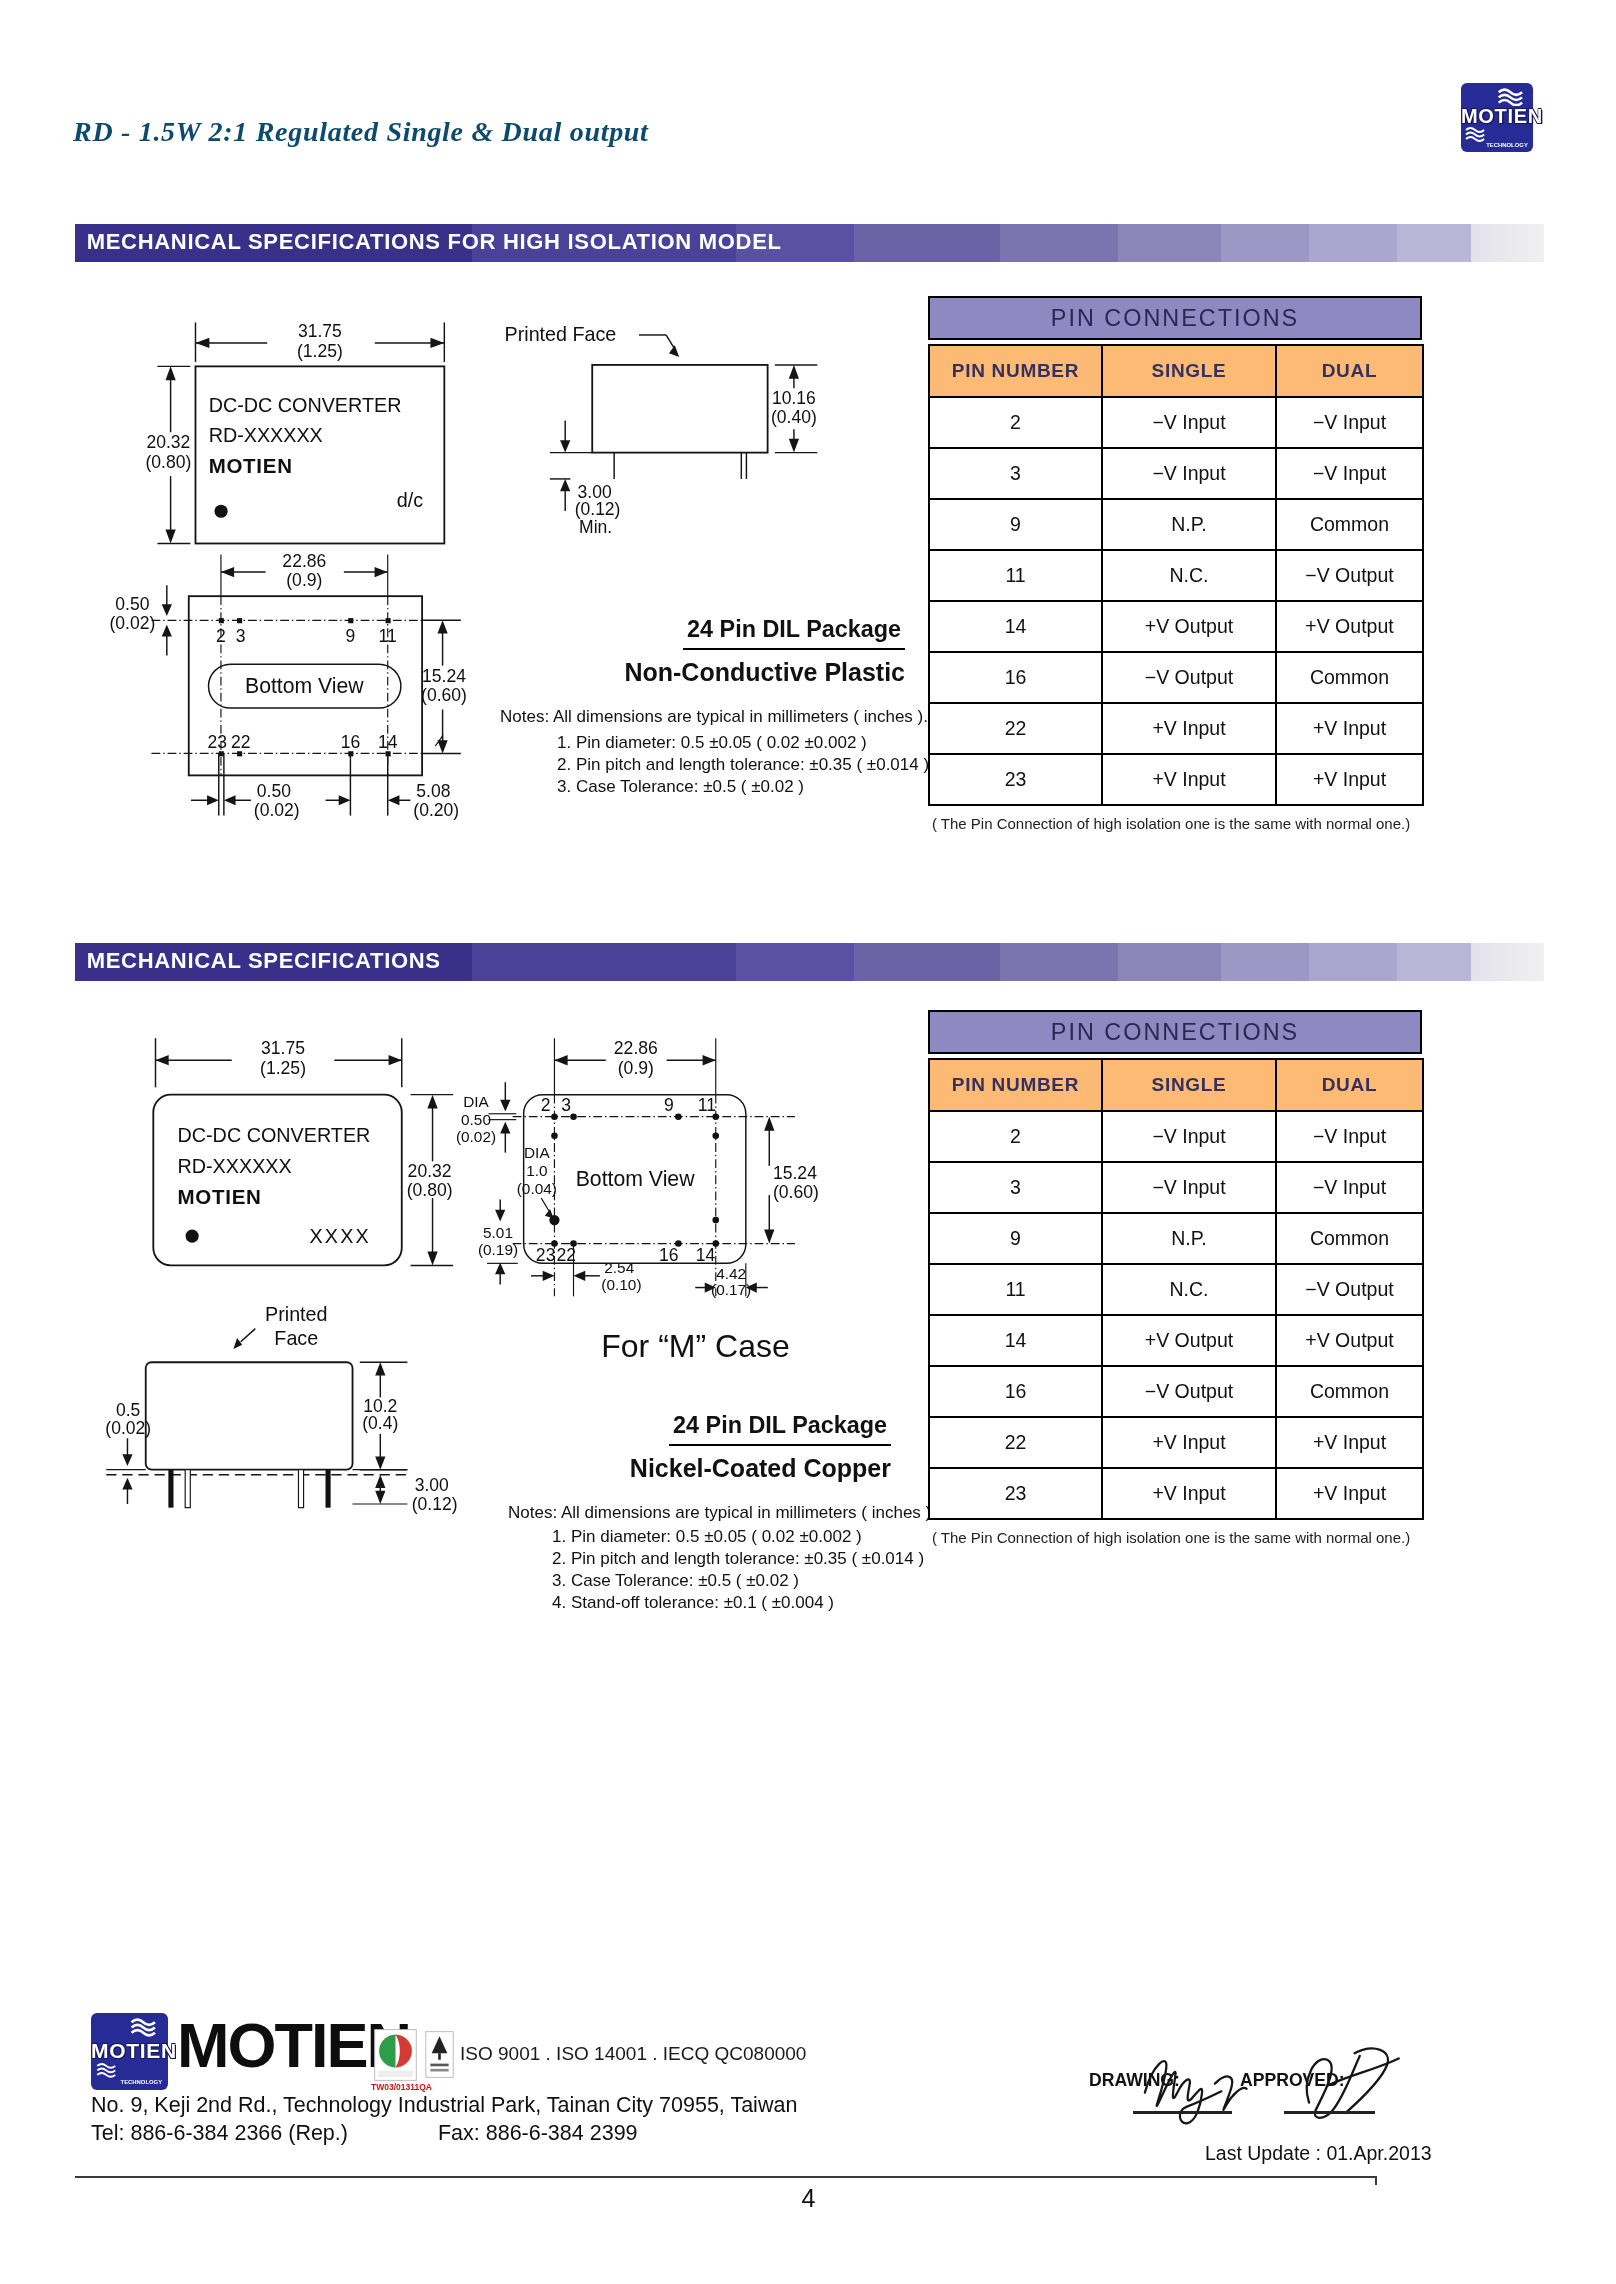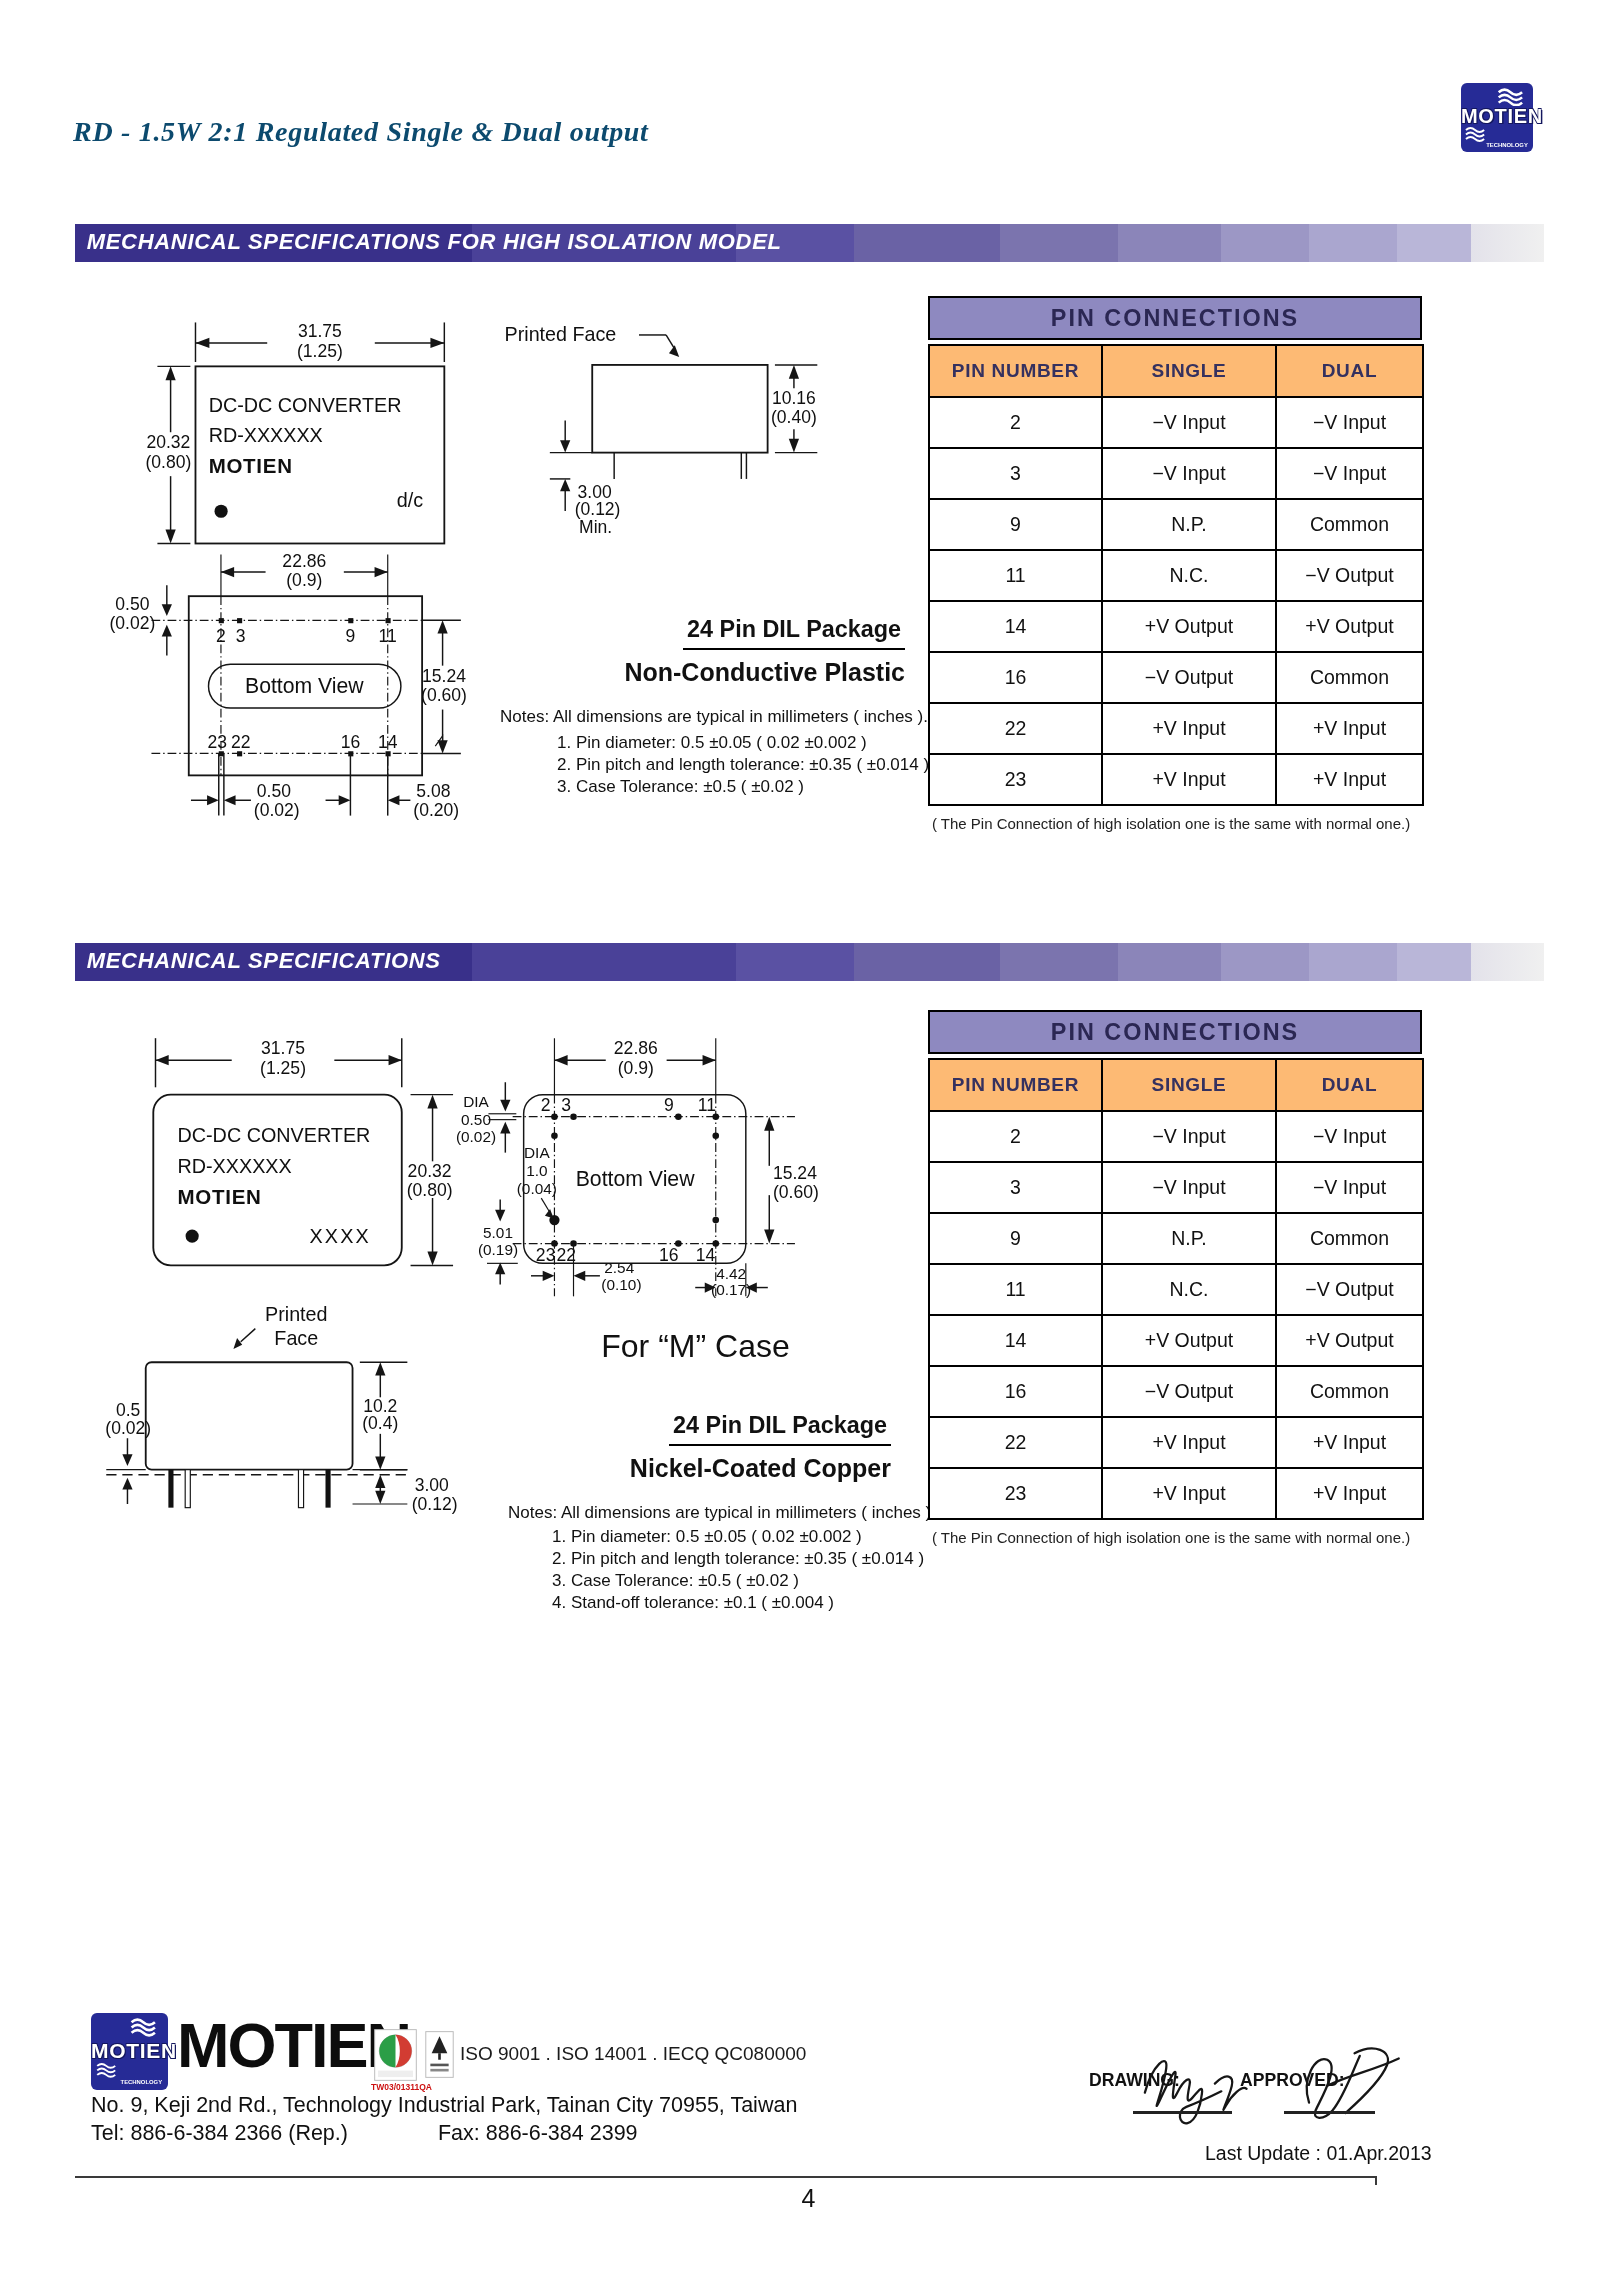--- a/index.html
+++ b/index.html
@@ -19,21 +19,21 @@
         background:linear-gradient(to right,
           #39308a 0%,#39308a 27%,
           #4a4198 27%,#4a4198 45%,
           #5a51a3 45%,#5a51a3 53%,
           #6a62a5 53%,#6a62a5 63%,
           #7b74ae 63%,#7b74ae 71%,
           #8b85b9 71%,#8b85b9 78%,
           #9c97c5 78%,#9c97c5 84%,
           #aaa6cf 84%,#aaa6cf 90%,
           #b9b6d8 90%,#b9b6d8 95%,
-          #e3e2ea 95%,#f0f0f0 100%);font-style:italic;}
+          #e3e2ea 95%,#f0f0f0 100%);}
   
   svg.diagram{position:absolute;overflow:visible;}
   svg .ln{stroke:#151515;stroke-width:2;fill:none;}
   svg .lnB{stroke:#151515;stroke-width:2.5;fill:#fff;}
   svg .lnT{stroke:#151515;stroke-width:1.6;fill:none;}
   svg .dash{stroke:#151515;stroke-width:1.6;fill:none;stroke-dasharray:12 4 2 4;}
   svg .ah{fill:#151515;stroke:none;}
   svg text{font-family:"Liberation Sans",sans-serif;fill:#101010;font-size:24px;}
   svg text.tC{text-anchor:middle;}
   svg text.big{font-size:27px;}
@@ -42,21 +42,21 @@
   svg text.cap{font-size:29px;}
   
   .pkg-head{position:absolute;width:391px;text-align:right;}
   .pkg-title{display:inline-block;font-size:23.4px;font-weight:bold;border-bottom:2.6px solid #000;padding:0 3.9px 5.2px 3.9px;}
   .pkg-mat{font-size:25px;font-weight:bold;margin-top:7.8px;}
   .case-label{position:absolute;width:391px;text-align:center;font-size:32px;}
   .notes-intro{position:absolute;font-size:17px;}
   .notes-list{position:absolute;font-size:17px;line-height:22px;}
   
   .pin-table{position:absolute;width:494px;}
-  .pt-title{border:2.6px solid #000;background:#8e89c0;color:#2b2753;font-size:23.4px;font-weight:bold;
+  .pt-title{border:2.6px solid #000;background:#8e89c0;color:#2b2753;font-size:23.4px;font-weight:normal;
             text-align:center;height:40px;line-height:40px;letter-spacing:2px;margin-bottom:3.9px;}
   .pin-table table{width:100%;border-collapse:collapse;border:2.6px solid #000;table-layout:fixed;}
   .pin-table th{background:#fdba74;color:#35315f;font-size:19px;font-weight:bold;height:48px;
                 border:2px solid #000;letter-spacing:0.7px;}
   .pin-table td{background:#fff;font-size:19.5px;text-align:center;height:47px;border:2px solid #000;color:#111;}
   .pt-note{font-size:15px;margin-top:9px;padding-left:3.9px;color:#222;}
   
   .brand-big{position:absolute;font-size:63px;font-weight:900;letter-spacing:-2px;color:#0d0d0d;}
   .iso-text{position:absolute;font-size:19px;color:#1a1a1a;}
   .addr,.telfax,.webline{position:absolute;font-size:21.5px;color:#101010;}

